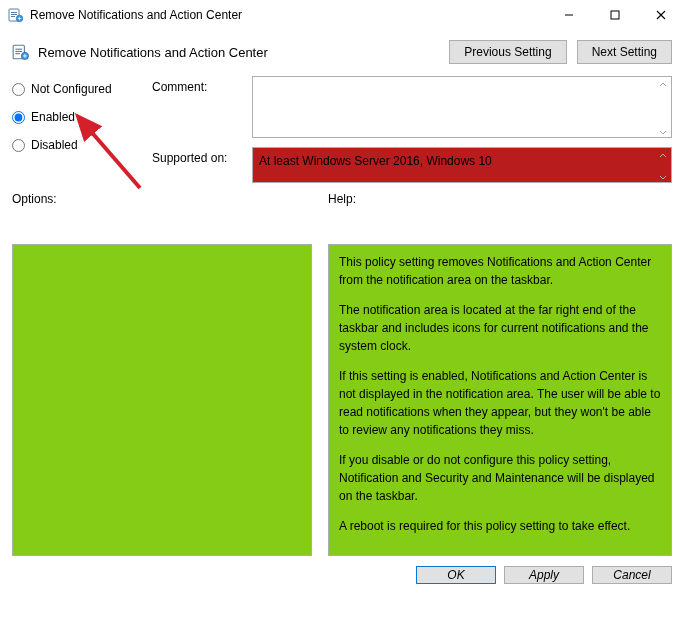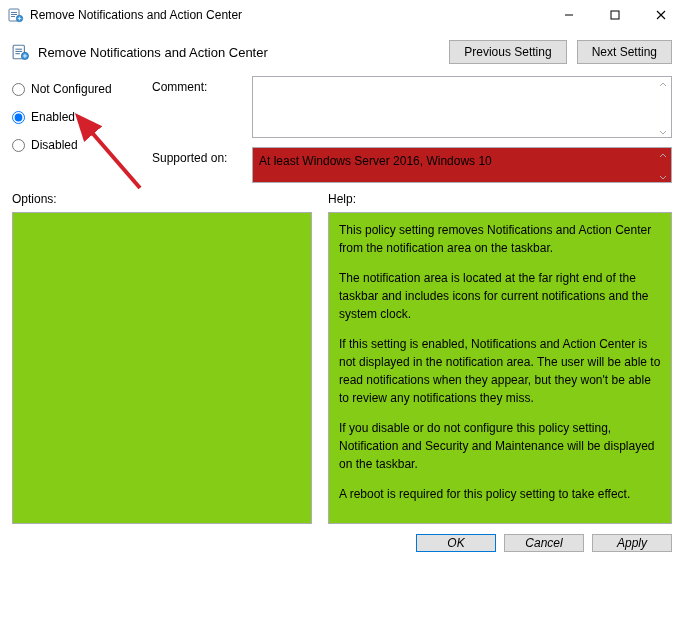--- a/index.html
+++ b/index.html
@@ -145,20 +145,21 @@
 
   
   .lower {
     display: flex;
     padding: 6px 12px 0 12px;
     gap: 16px;
   }
   .lower .col {
     display: flex;
     flex-direction: column;
+    gap: 32px;
   }
   .lower .col.options { width: 300px; }
   .lower .col.help { flex: 1; }
   .col-label { font-size: 12px; margin-bottom: 6px; }
   .panel {
     border: 1px solid #abadb3;
     background: #84cc16;
     flex: 1;
     padding: 8px 10px;
     font-size: 12px;
@@ -298,22 +299,22 @@
       <p>The notification area is located at the far right end of the taskbar and includes icons for current notifications and the system clock.</p>
       <p>If this setting is enabled, Notifications and Action Center is not displayed in the notification area. The user will be able to read notifications when they appear, but they won't be able to review any notifications they miss.</p>
       <p>If you disable or do not configure this policy setting, Notification and Security and Maintenance will be displayed on the taskbar.</p>
       <p>A reboot is required for this policy setting to take effect.</p>
     </div>
   </div>
 </div>
 
 <div class="footer">
   <button class="btn primary">OK</button>
+  <button class="btn">Apply</button>
   <button class="btn">Cancel</button>
-  <button class="btn">Apply</button>
 </div>
 
 <svg class="annotation" style="left:70px; top:108px;" width="90" height="90" viewBox="0 0 90 90">
   <defs>
     <marker id="ah" markerWidth="10" markerHeight="10" refX="2" refY="3" orient="auto">
       <path d="M0,0 L0,6 L7,3 z" fill="#d4202a"></path>
     </marker>
   </defs>
   <path d="M70,80 L18,20" stroke="#d4202a" stroke-width="4" fill="none" marker-end="url(#ah)"></path>
 </svg>

